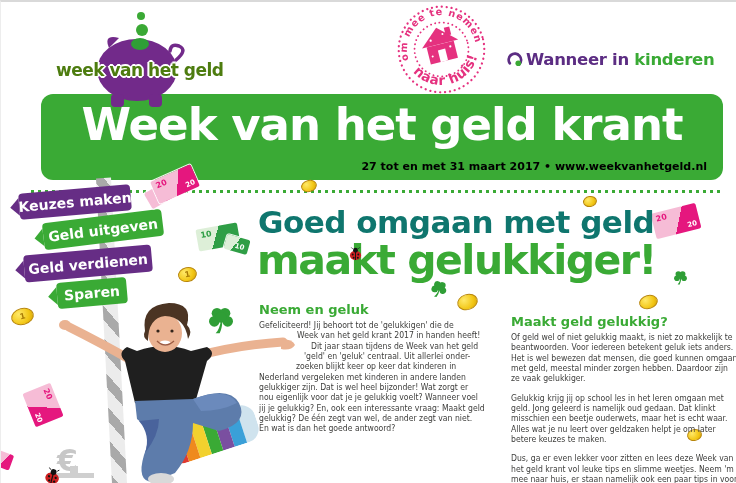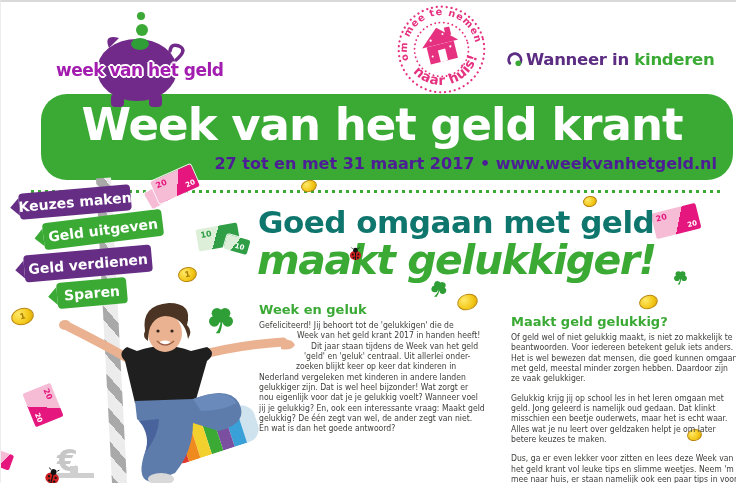--- a/index.html
+++ b/index.html
@@ -2,30 +2,30 @@
 <html><head>
 <meta charset="utf-8">
 <style>
   html,body{margin:0;padding:0;background:#fff;}
   .page{position:relative;width:736px;height:483px;overflow:hidden;background:#fff;
         border-top:2px solid #d9d9d9;border-left:1px solid #ededed;
         font-family:"DejaVu Sans","Liberation Sans",sans-serif;}
   .abs{position:absolute;}
 
   
-  .banner{left:40px;top:92px;width:682px;height:86px;background:#3aaa35;border-radius:26px;z-index:1;padding-left:10px;}
+  .banner{left:40px;top:92px;width:682px;height:86px;background:#3aaa35;border-radius:12px;z-index:1;}
   .banner-title{left:0;top:4px;width:682px;text-align:center;color:#fff;font-weight:bold;
                 font-size:45px;letter-spacing:-1px;white-space:nowrap;}
-  .banner-date{right:16px;bottom:7px;color:#4c1d95;font-size:16px;font-weight:bold;white-space:nowrap;}
+  .banner-date{right:16px;bottom:7px;color:#000000;font-size:11px;font-weight:bold;white-space:nowrap;}
   .dotted{left:30px;top:188px;width:692px;height:3px;z-index:1;
           background:repeating-linear-gradient(90deg,#3aaa35 0 3px,transparent 3px 7px);}
 
   
   .logo-wrap{left:48px;top:6px;width:180px;height:100px;z-index:3;}
-  .logo-text{left:55px;top:58px;z-index:4;color:#a21caf;font-weight:bold;font-size:17px;letter-spacing:-0.5px;
+  .logo-text{left:55px;top:58px;z-index:4;color:#4d7c0f;font-weight:bold;font-size:17px;letter-spacing:-0.5px;
              text-shadow:-2px 0 0 #fff,2px 0 0 #fff,0 -2px 0 #fff,0 2px 0 #fff,
                          -1px -1px 0 #fff,1px -1px 0 #fff,-1px 1px 0 #fff,1px 1px 0 #fff;}
   
   .brand{left:505px;top:48px;z-index:3;font-size:16.5px;font-weight:bold;letter-spacing:-0.3px;white-space:nowrap;}
   .brand .p1{color:#5c2d83;} .brand .p2{color:#3aaa35;}
   .brand svg{vertical-align:-3px;margin-right:3px;}
 
   
   .stamp{left:393px;top:1px;width:95px;height:93px;z-index:4;transform:rotate(-14deg);}
 
@@ -36,21 +36,21 @@
         display:flex;align-items:center;justify-content:center;background:var(--c);white-space:nowrap;}
   .sign::before{content:"";position:absolute;left:-9px;top:50%;margin-top:-9px;
         border-top:9px solid transparent;border-bottom:9px solid transparent;border-right:9px solid var(--c);}
   .sign1{left:18px;top:187px;width:112px;transform:rotate(-5deg);}
   .sign2{left:42px;top:214px;width:120px;height:27px;transform:rotate(-7deg);}
   .sign3{left:23px;top:248px;width:128px;height:27px;transform:rotate(-5deg);}
   .sign4{left:56px;top:278px;width:70px;transform:rotate(-5deg);}
 
   
   .hl1{left:257px;top:202px;color:#0f766e;font-weight:bold;font-size:31px;letter-spacing:-0.5px;z-index:5;white-space:nowrap;}
-  .hl2{left:256px;top:234px;color:#3aaa35;font-weight:bold;font-size:41px;letter-spacing:-1.5px;z-index:5;white-space:nowrap;font-style:italic;}
+  .hl2{left:256px;top:234px;color:#3aaa35;font-weight:bold;font-size:41px;letter-spacing:-1.5px;z-index:5;white-space:nowrap;}
   .article{z-index:6;}
   .article h3{margin:0 0 3px 0;color:#3aaa35;font-size:13px;font-weight:bold;}
   .col1{left:258px;top:300px;width:225px;}
   .col2{left:510px;top:300px;width:245px;margin-top:12px;}
   .para{margin-bottom:9px;}
   .ln{display:block;color:#3d3d3b;font-size:9.2px;line-height:10.35px;white-space:nowrap;
       transform:scaleX(0.84);transform-origin:left center;}
   .col1 .para:nth-child(1) .ln:nth-child(2){margin-left:38px;}
   .col1 .para:nth-child(1) .ln:nth-child(3){margin-left:52px;}
   .col1 .para:nth-child(1) .ln:nth-child(4){margin-left:45px;}
@@ -135,21 +135,21 @@
   <div class="abs pole"></div>
   <div class="abs sign sign1" style="--c: #662d85;">Keuzes maken</div>
   <div class="abs sign sign2" style="--c: #3aaa35;">Geld uitgeven</div>
   <div class="abs sign sign3" style="--c: #662d85;">Geld verdienen</div>
   <div class="abs sign sign4" style="--c: #3aaa35;">Sparen</div>
 
   <div class="abs hl1">Goed omgaan met geld</div>
   <div class="abs hl2">maakt gelukkiger!</div>
 
   <div class="abs article col1">
-    <h3>Week en geluk</h3>
+    <h3>Neem en geluk</h3>
     <div>
         <div class="para">
           <div class="ln">Gefeliciteerd! Jij behoort tot de 'gelukkigen' die de</div>
           <div class="ln">Week van het geld krant 2017 in handen heeft!</div>
           <div class="ln">Dit jaar staan tijdens de Week van het geld</div>
           <div class="ln">'geld' en 'geluk' centraal. Uit allerlei onder-</div>
           <div class="ln">zoeken blijkt keer op keer dat kinderen in</div>
           <div class="ln">Nederland vergeleken met kinderen in andere landen</div>
           <div class="ln">gelukkiger zijn. Dat is wel heel bijzonder! Wat zorgt er</div>
           <div class="ln">nou eigenlijk voor dat je je gelukkig voelt? Wanneer voel</div>

